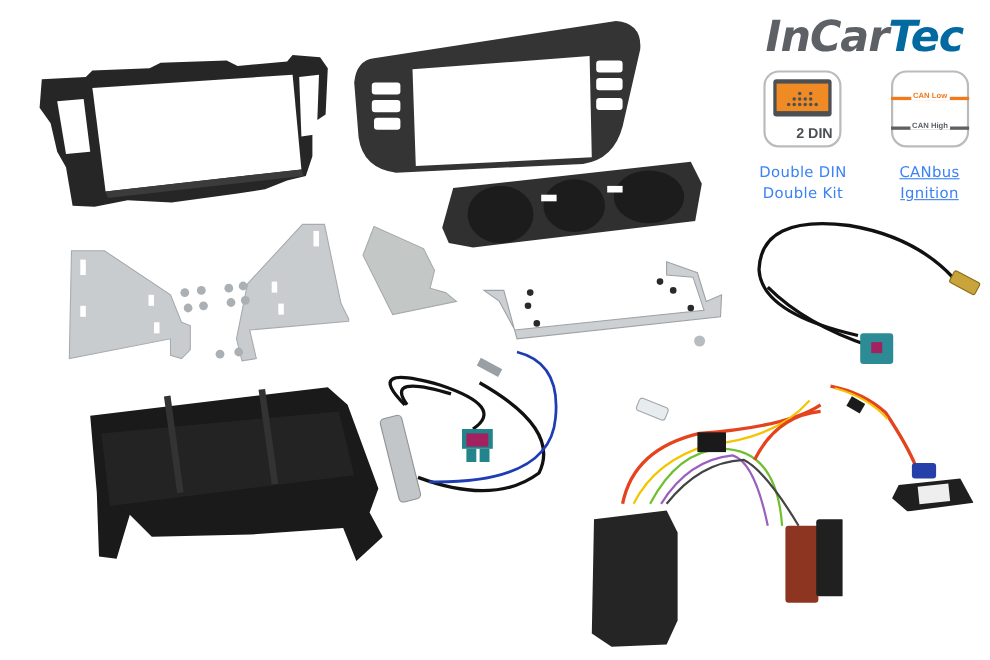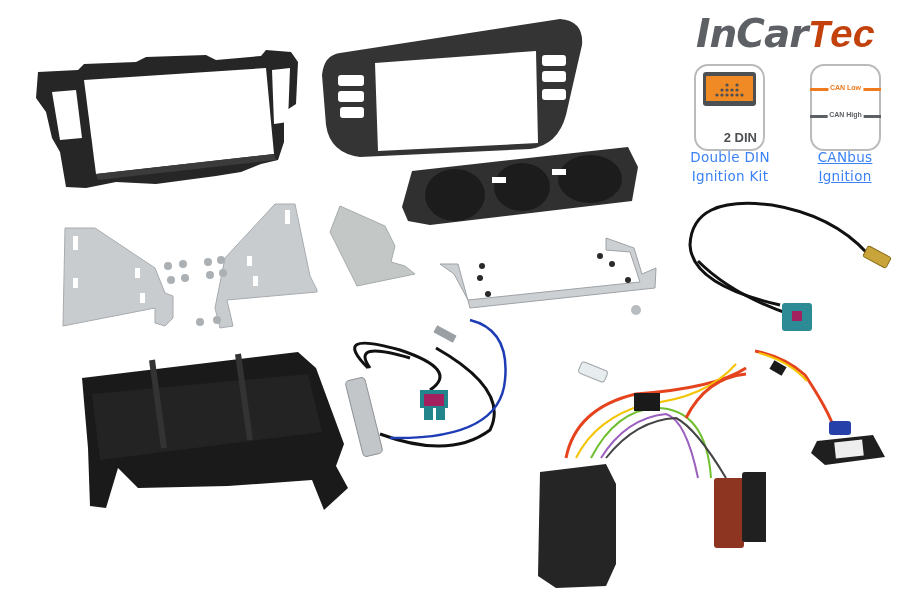--- a/index.html
+++ b/index.html
@@ -1,21 +1,21 @@
 <!DOCTYPE html>
 <html><head>
 <meta charset="utf-8">
 <style>
   html, body { margin: 0; padding: 0; background: #ffffff; }
   body { width: 900px; height: 600px; position: relative; overflow: hidden; font-family: "Liberation Sans", sans-serif; }
   .abs { position: absolute; }
   .logo { left: 696px; top: 12px; font-family: "DejaVu Sans", sans-serif; font-weight: bold; font-style: italic; font-size: 39px; letter-spacing: -1px; line-height: 44px; }
   .logo .gray { color: #5d6165; }
-  .logo .orange { color: #c2410c; font-family: Liberation Mono, monospace; }
-  .badge { width: 71px; height: 87px; border: 2px solid #b9bbbc; border-radius: 14px; background: #fff; box-sizing: border-box; }
+  .logo .orange { color: #0369a1; }
+  .badge { width: 71px; height: 70px; border: 2px solid #b9bbbc; border-radius: 14px; background: #fff; box-sizing: border-box; }
   .badge-label { font-family: "DejaVu Sans", sans-serif; font-size: 13.5px; color: #3b82f6; text-align: center; line-height: 19px; letter-spacing: 0.3px; }
   .can-line-low { position: absolute; left: -2px; right: -2px; height: 3px; background: #f07b1e; }
   .can-line-high { position: absolute; left: -2px; right: -2px; height: 3px; background: #5d6165; }
   .can-text { position: absolute; left: 50%; transform: translateX(-50%); background: #fff; padding: 0 2px; font-size: 7px; font-weight: bold; white-space: nowrap; }
 </style>
 </head>
 <body>
 
 <div class="abs" style="left:16px;top:42px;width:285px;height:150px;">
   <svg width="285" height="150" viewBox="0 0 285 150">
@@ -180,21 +180,21 @@
         <circle cx="18" cy="10" r="1.6"></circle>
         <circle cx="23" cy="10" r="1.6"></circle>
       <circle cx="13" cy="5" r="1.6"></circle>
         <circle cx="23" cy="5" r="1.6"></circle>
     </g>
   </svg>
   <div class="abs" style="right:6px;bottom:4px;font-weight:bold;font-size:13px;color:#4d5053;">2 DIN</div>
 </div>
 <div class="abs badge-label" style="left:680px;top:148px;width:100px;">
   <div>Double DIN</div>
-  <div>Ignition Kit</div>
+  <div>Double Kit</div>
 </div>
 
 <div class="abs badge" style="left:810px;top:64px;">
   <div class="can-line-low" style="top:22px;"></div>
   <div class="can-text" style="top:18px;color:#f07b1e;">CAN Low</div>
   <div class="can-line-high" style="top:49px;"></div>
   <div class="can-text" style="top:45px;color:#5d6165;">CAN High</div>
 </div>
 <div class="abs badge-label" style="left:795px;top:148px;width:100px;text-decoration:underline;">
   <div>CANbus</div>

